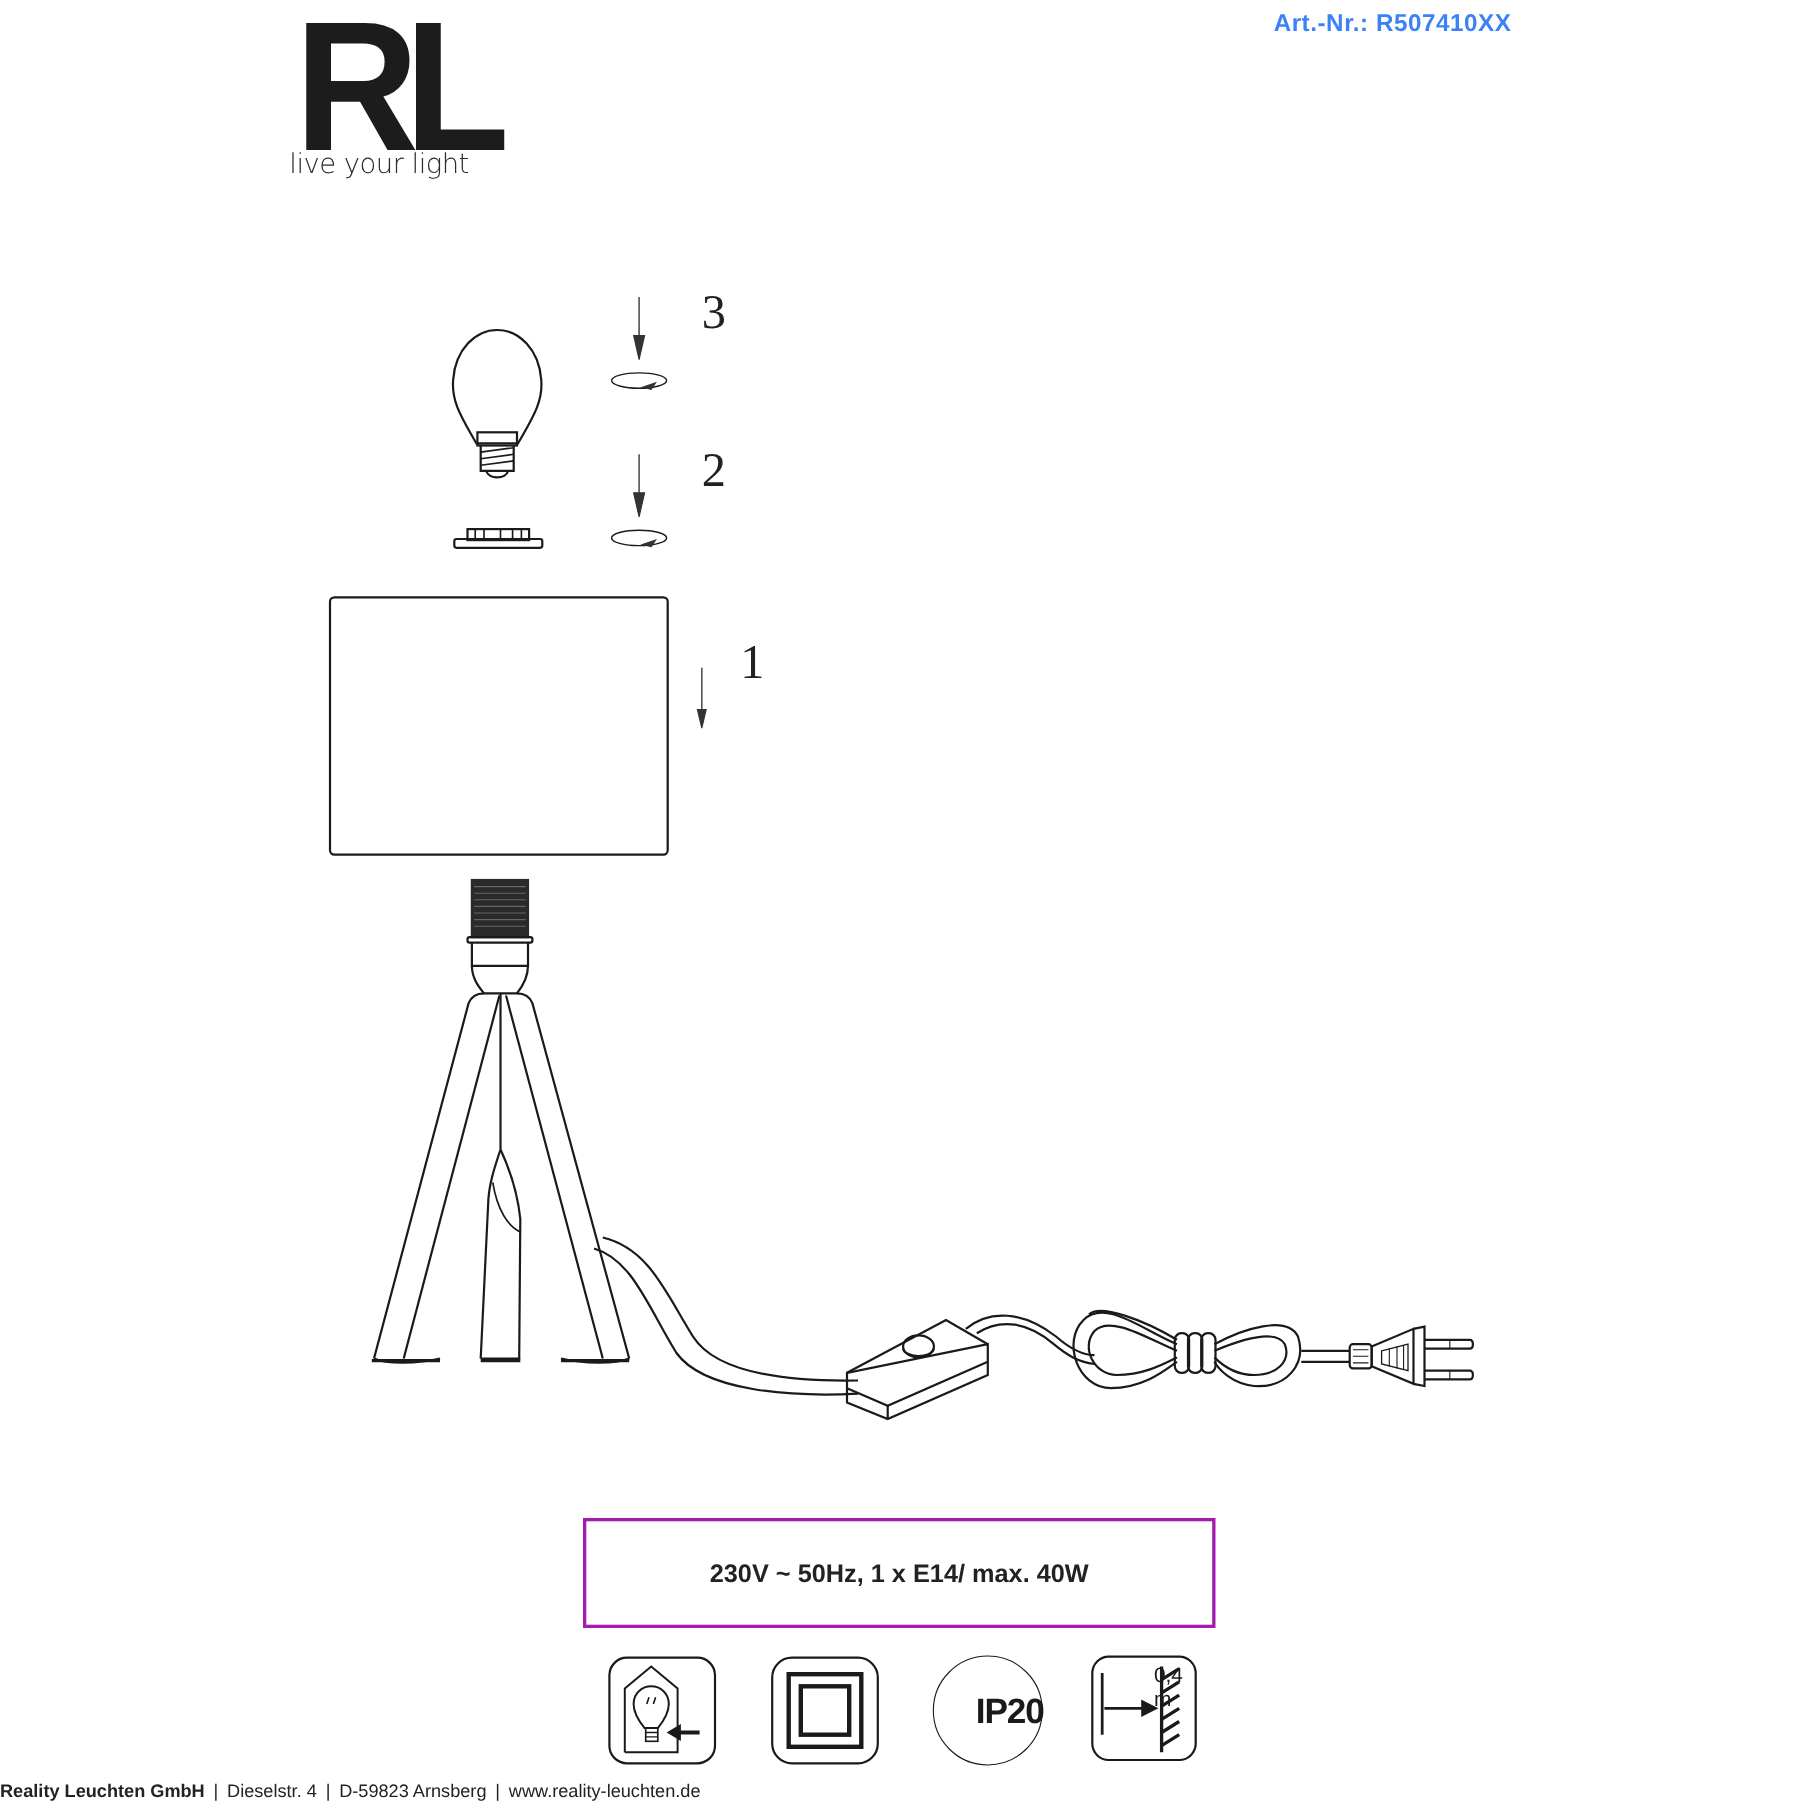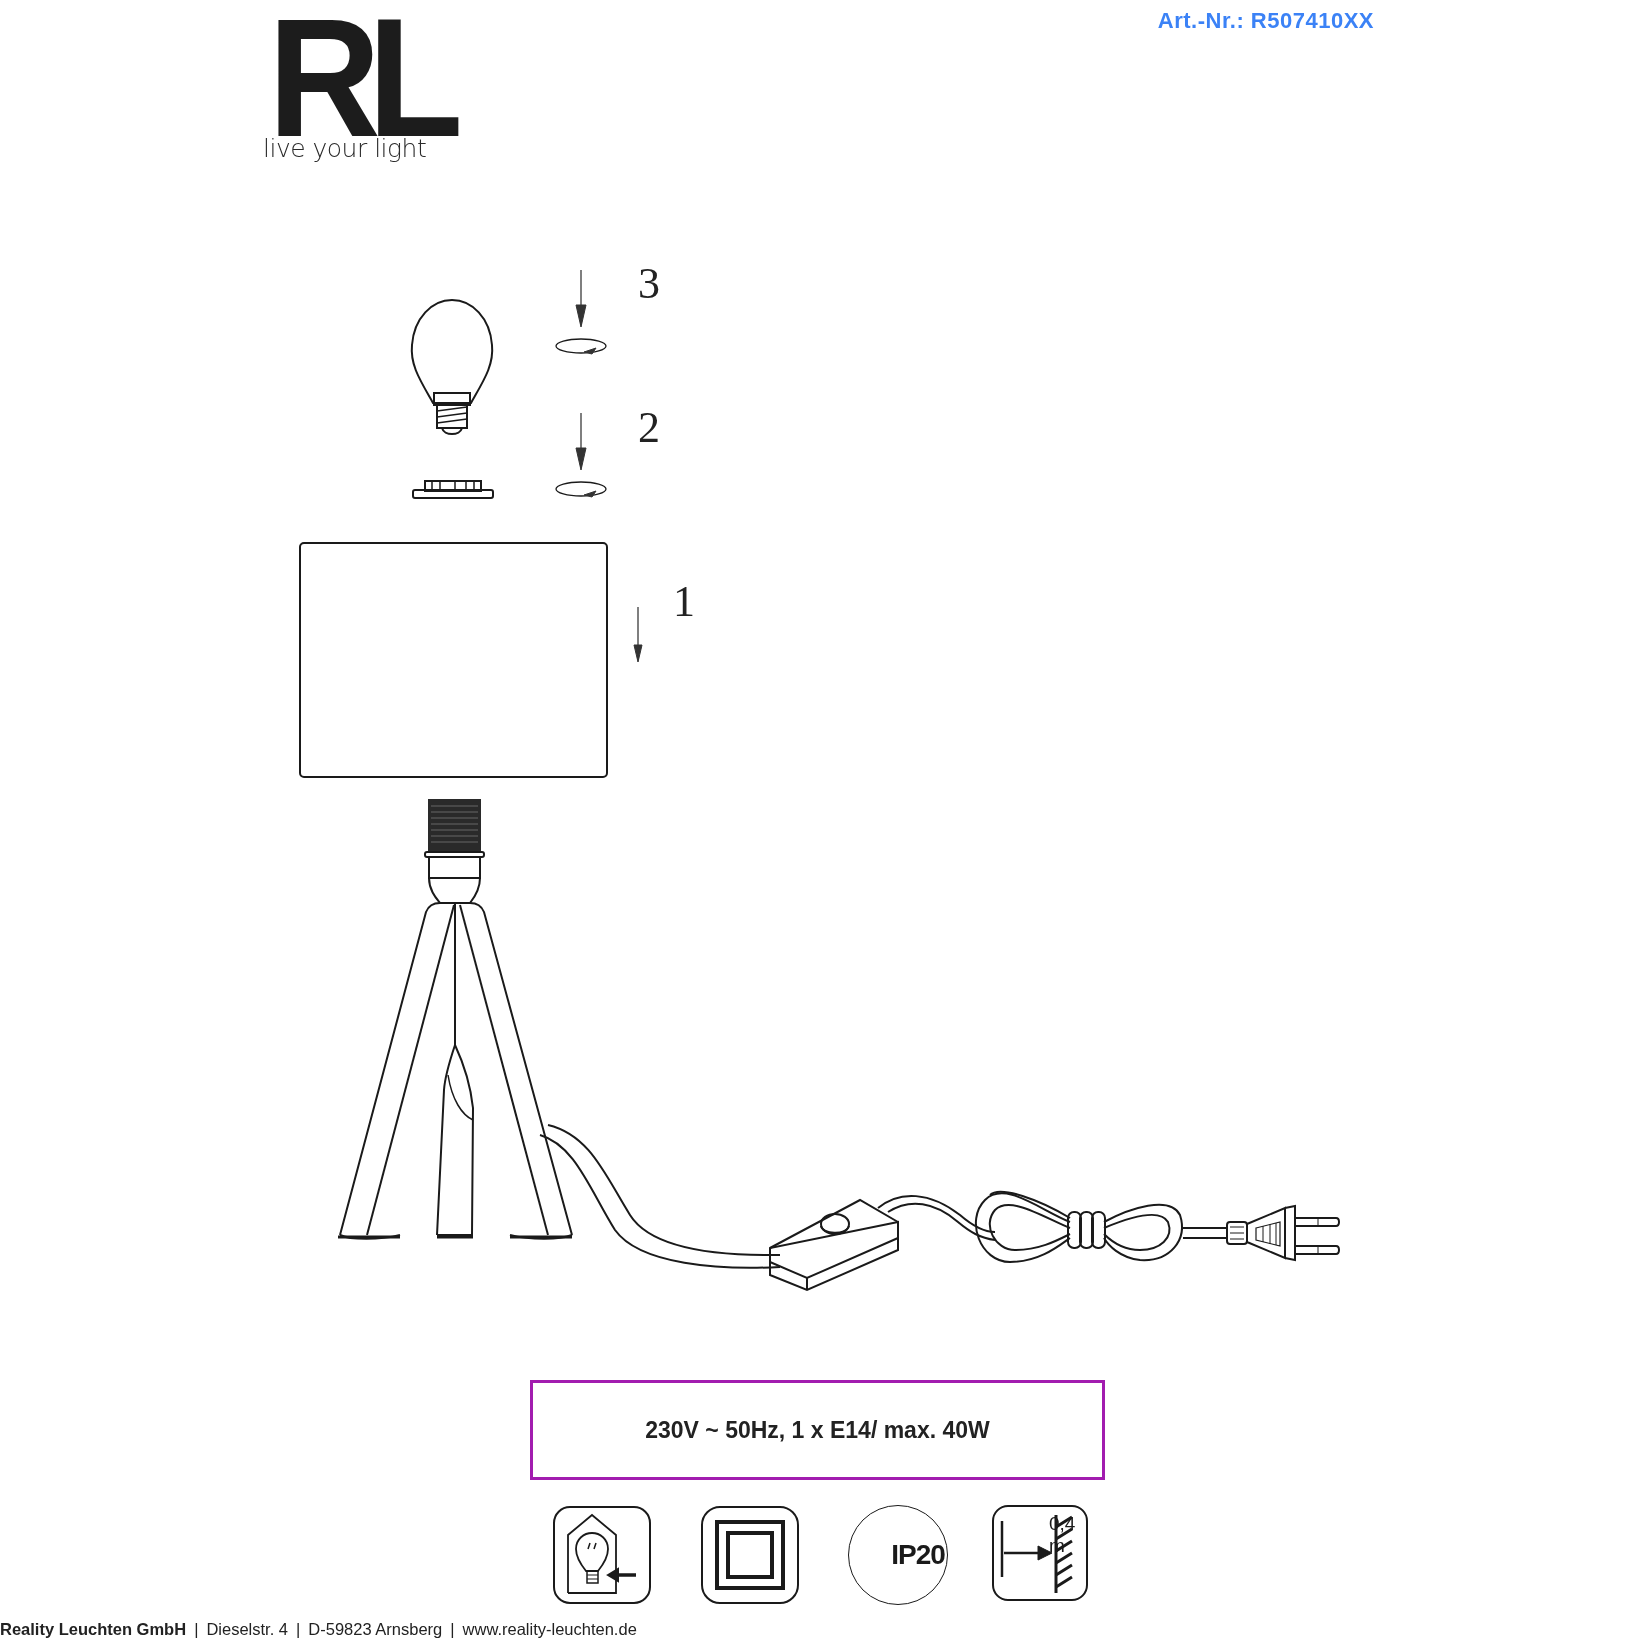--- a/index.html
+++ b/index.html
@@ -150,21 +150,21 @@
     <path d="M35,70 H46 M35,74 H46" stroke-width="1.2"></path>
     <path d="M84,70 H64" stroke-width="3.5"></path>
     <path d="M56,70 L66,64 L66,76 Z" fill="#1a1a1a"></path>
   </svg>
   <svg class="icon" style="left:150px;" width="100" height="100" viewBox="0 0 100 100" fill="none" stroke="#1a1a1a">
     <rect x="2" y="2" width="96" height="96" rx="18" stroke-width="2"></rect>
     <rect x="17" y="17" width="66" height="66" stroke-width="4"></rect>
     <rect x="28" y="28" width="44" height="44" stroke-width="4"></rect>
   </svg>
   <div class="icon" style="left:298px; width:100px; height:100px; border:1.5px solid #1a1a1a; border-radius:50%; box-sizing:border-box; display:flex; align-items:center; justify-content:center;">
-    <span style="font-weight:bold; font-size:28px; letter-spacing:-1px;margin-left:40px;">IP20</span>
+    <span style="font-weight:bold; font-size:32px; letter-spacing:-1px;margin-left:40px;">IP20</span>
   </div>
   <div class="icon" style="left:442px; width:96px; height:96px; border:2px solid #1a1a1a; border-radius:16px; box-sizing:border-box;">
     <span style="position:absolute; left:14px; top:6px; font-size:19px; color:#1a1a1a;margin-left:41px;">0,4 m</span>
     <svg style="position:absolute; left:0; top:0;" width="96" height="96" viewBox="0 0 96 96" fill="none" stroke="#1a1a1a">
       <line x1="8" y1="14" x2="8" y2="70" stroke-width="2.5"></line>
       <line x1="10" y1="46" x2="46" y2="46" stroke-width="2.5"></line>
       <path d="M44,39 L58,46 L44,53 Z" fill="#1a1a1a"></path>
       <line x1="62" y1="8" x2="62" y2="86" stroke-width="3"></line>
       <path d="M62,20 L78,10 M62,32 L78,22 M62,44 L78,34 M62,56 L78,46 M62,68 L78,58 M62,80 L78,70" stroke-width="3"></path>
     </svg>

